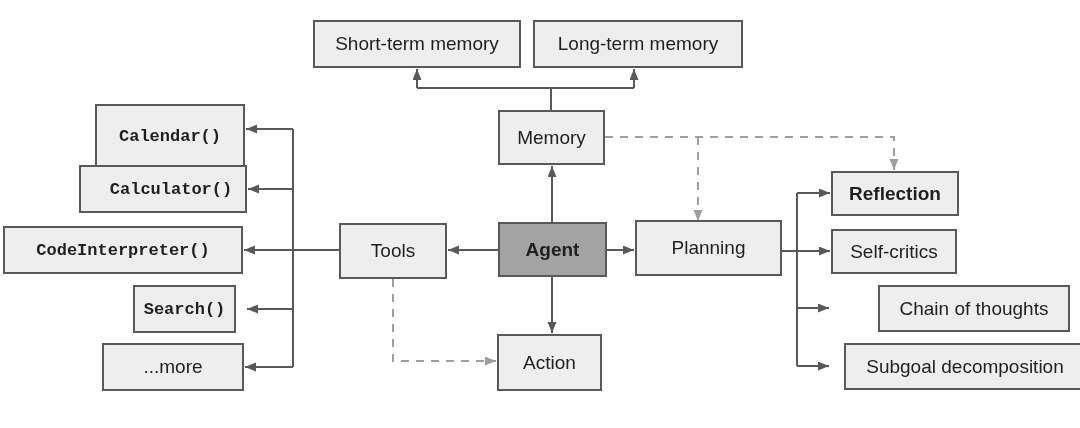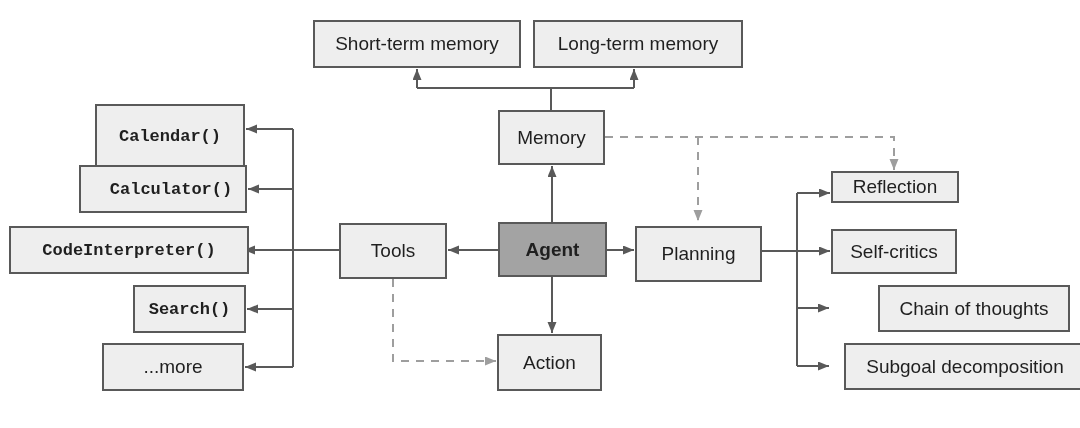--- a/index.html
+++ b/index.html
@@ -84,28 +84,28 @@
       <path d="M393,279 L393,361 L496,361" marker-end="url(#ah-dash)"></path>
     </g>
   </svg>
 
   <div class="node" style="left:313px; top:20px; width:208px; height:48px;">Short-term memory</div>
   <div class="node" style="left:533px; top:20px; width:210px; height:48px;">Long-term memory</div>
   <div class="node" style="left:498px; top:110px; width:107px; height:55px;">Memory</div>
 
   <div class="node mono" style="left:95px; top:104px; width:150px; height:64px;">Calendar()</div>
   <div class="node mono" style="left:79px; top:165px; width:168px; height:48px;padding-left:16px;">Calculator()</div>
-  <div class="node mono" style="left:9px; top:226px; width:240px; height:48px;">CodeInterpreter()</div>
-  <div class="node mono" style="left:133px; top:285px; width:113px; height:48px;">Search()</div>
+  <div class="node mono" style="left:3px; top:226px; width:240px; height:48px;">CodeInterpreter()</div>
+  <div class="node mono" style="left:133px; top:285px; width:103px; height:48px;">Search()</div>
   <div class="node" style="left:102px; top:343px; width:142px; height:48px;">...more</div>
 
   <div class="node" style="left:339px; top:223px; width:108px; height:56px;">Tools</div>
   <div class="node agent" style="left:498px; top:222px; width:109px; height:55px;">Agent</div>
-  <div class="node" style="left:635px; top:226px; width:127px; height:56px;">Planning</div>
+  <div class="node" style="left:635px; top:220px; width:147px; height:56px;">Planning</div>
 
   <div class="node" style="left:497px; top:334px; width:105px; height:57px;">Action</div>
 
-  <div class="node" style="left:831px; top:171px; width:128px; height:32px;">Reflection</div>
+  <div class="node" style="left:831px; top:171px; width:128px; height:45px;font-weight:bold;">Reflection</div>
   <div class="node" style="left:831px; top:229px; width:126px; height:45px;">Self-critics</div>
   <div class="node" style="left:830px; top:285px; width:192px; height:47px;margin-left:48px;">Chain of thoughts</div>
   <div class="node" style="left:844px; top:343px; width:242px; height:47px;">Subgoal decomposition</div>
 
 </div>
 
 </body></html>

